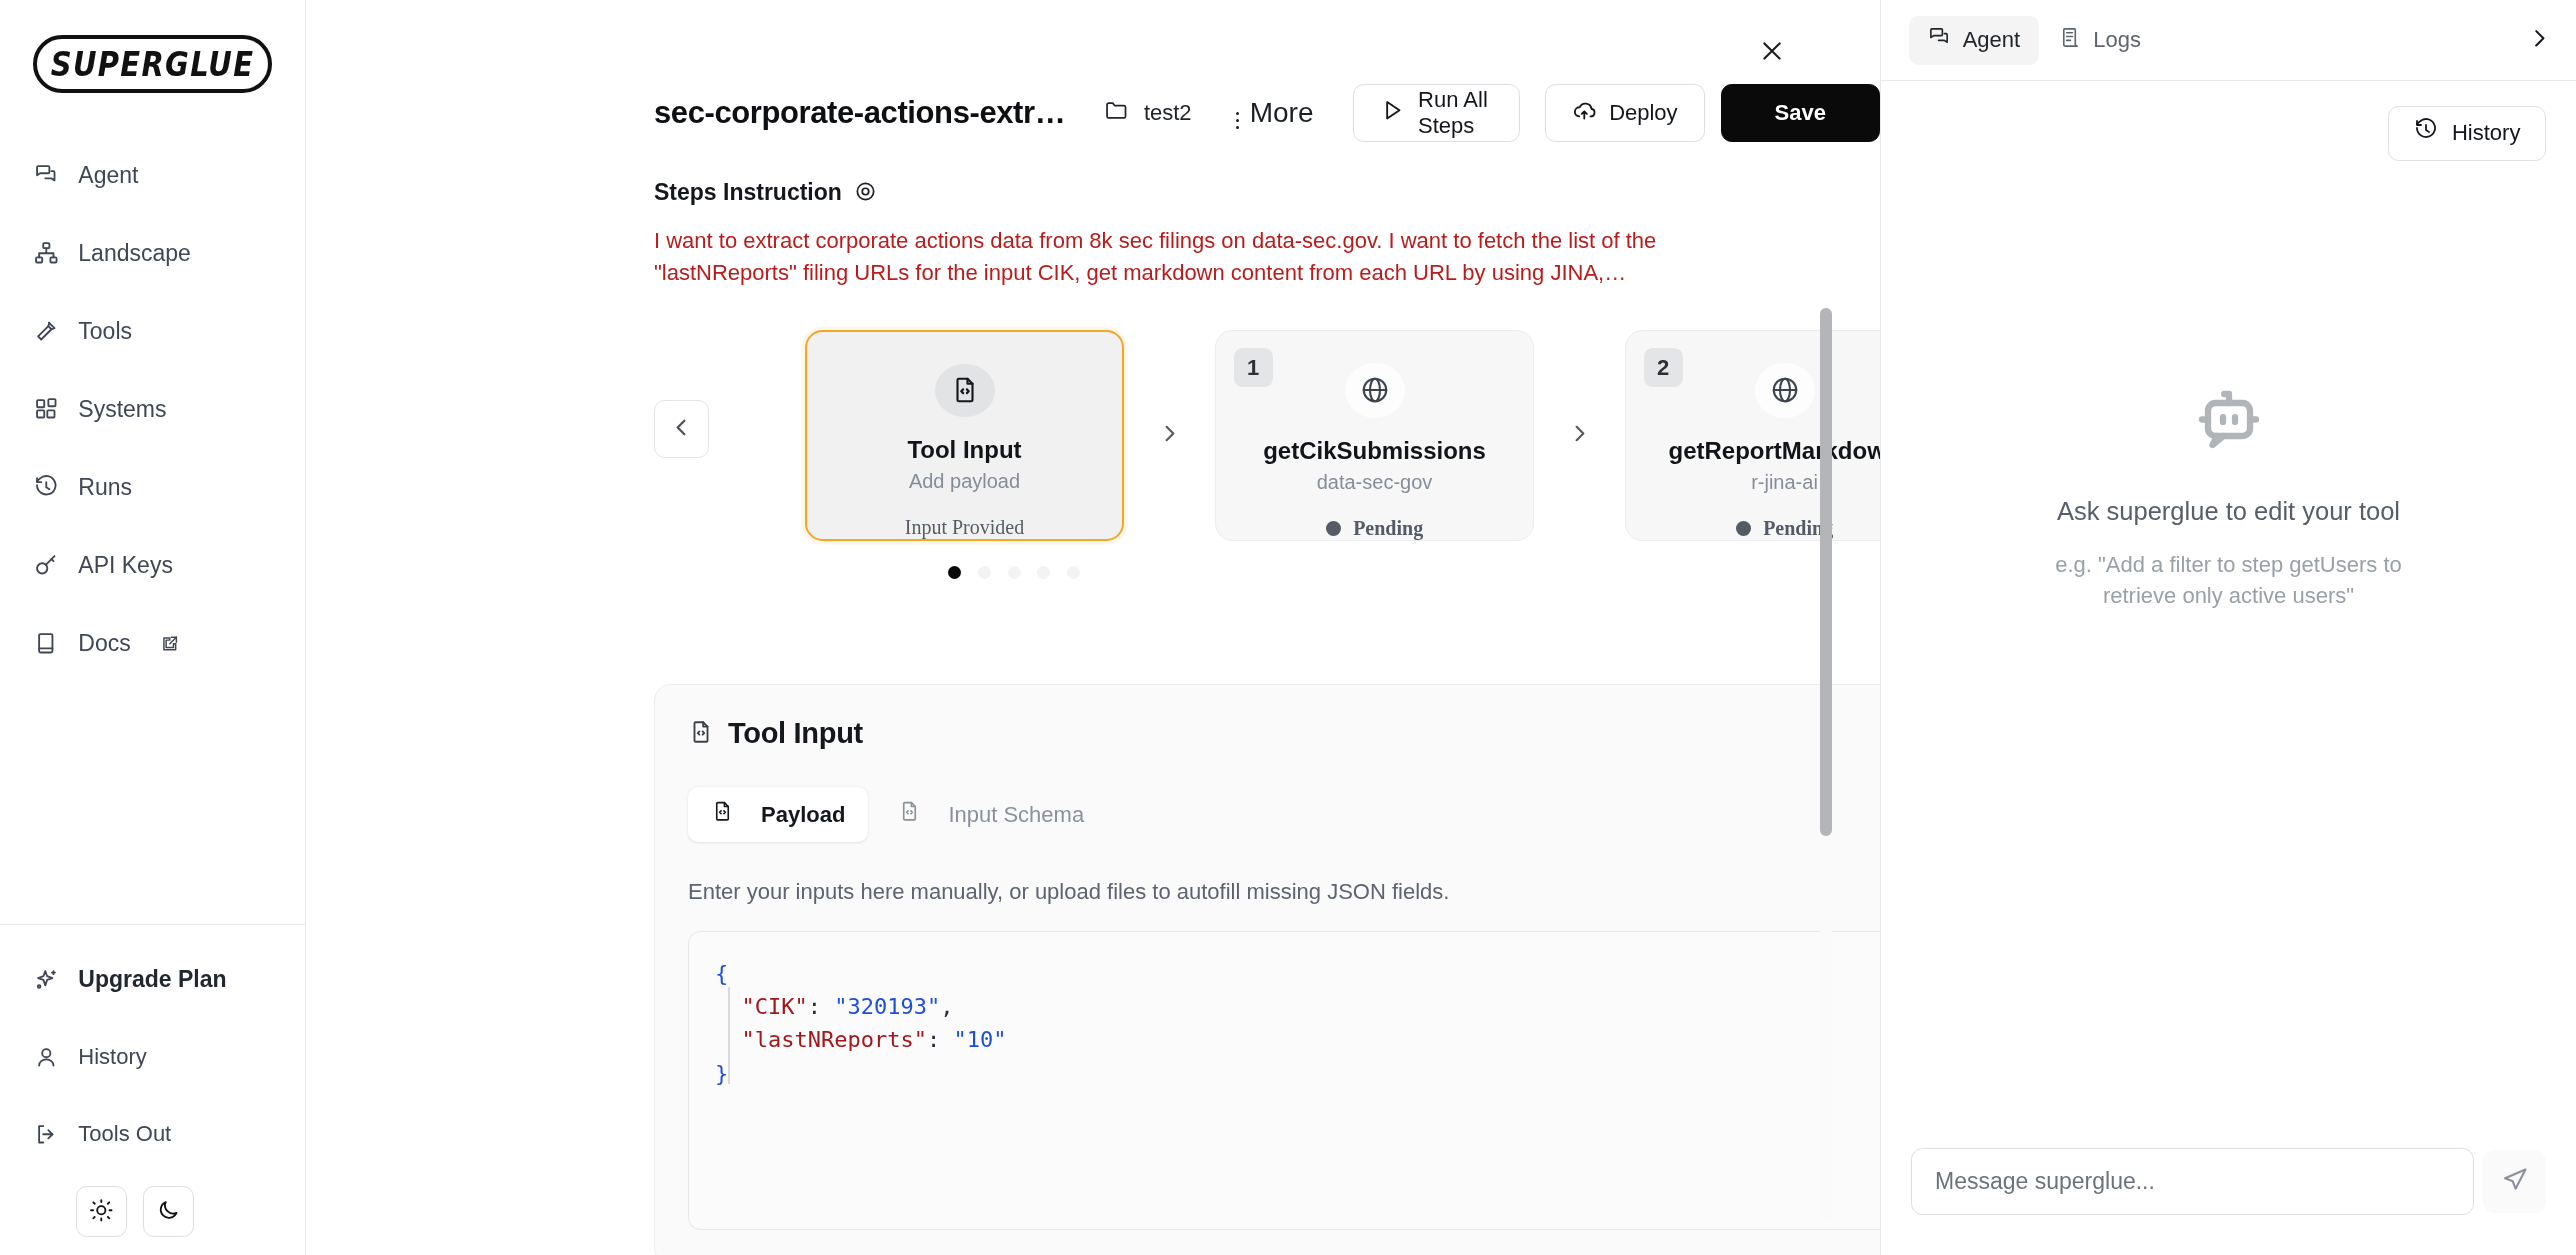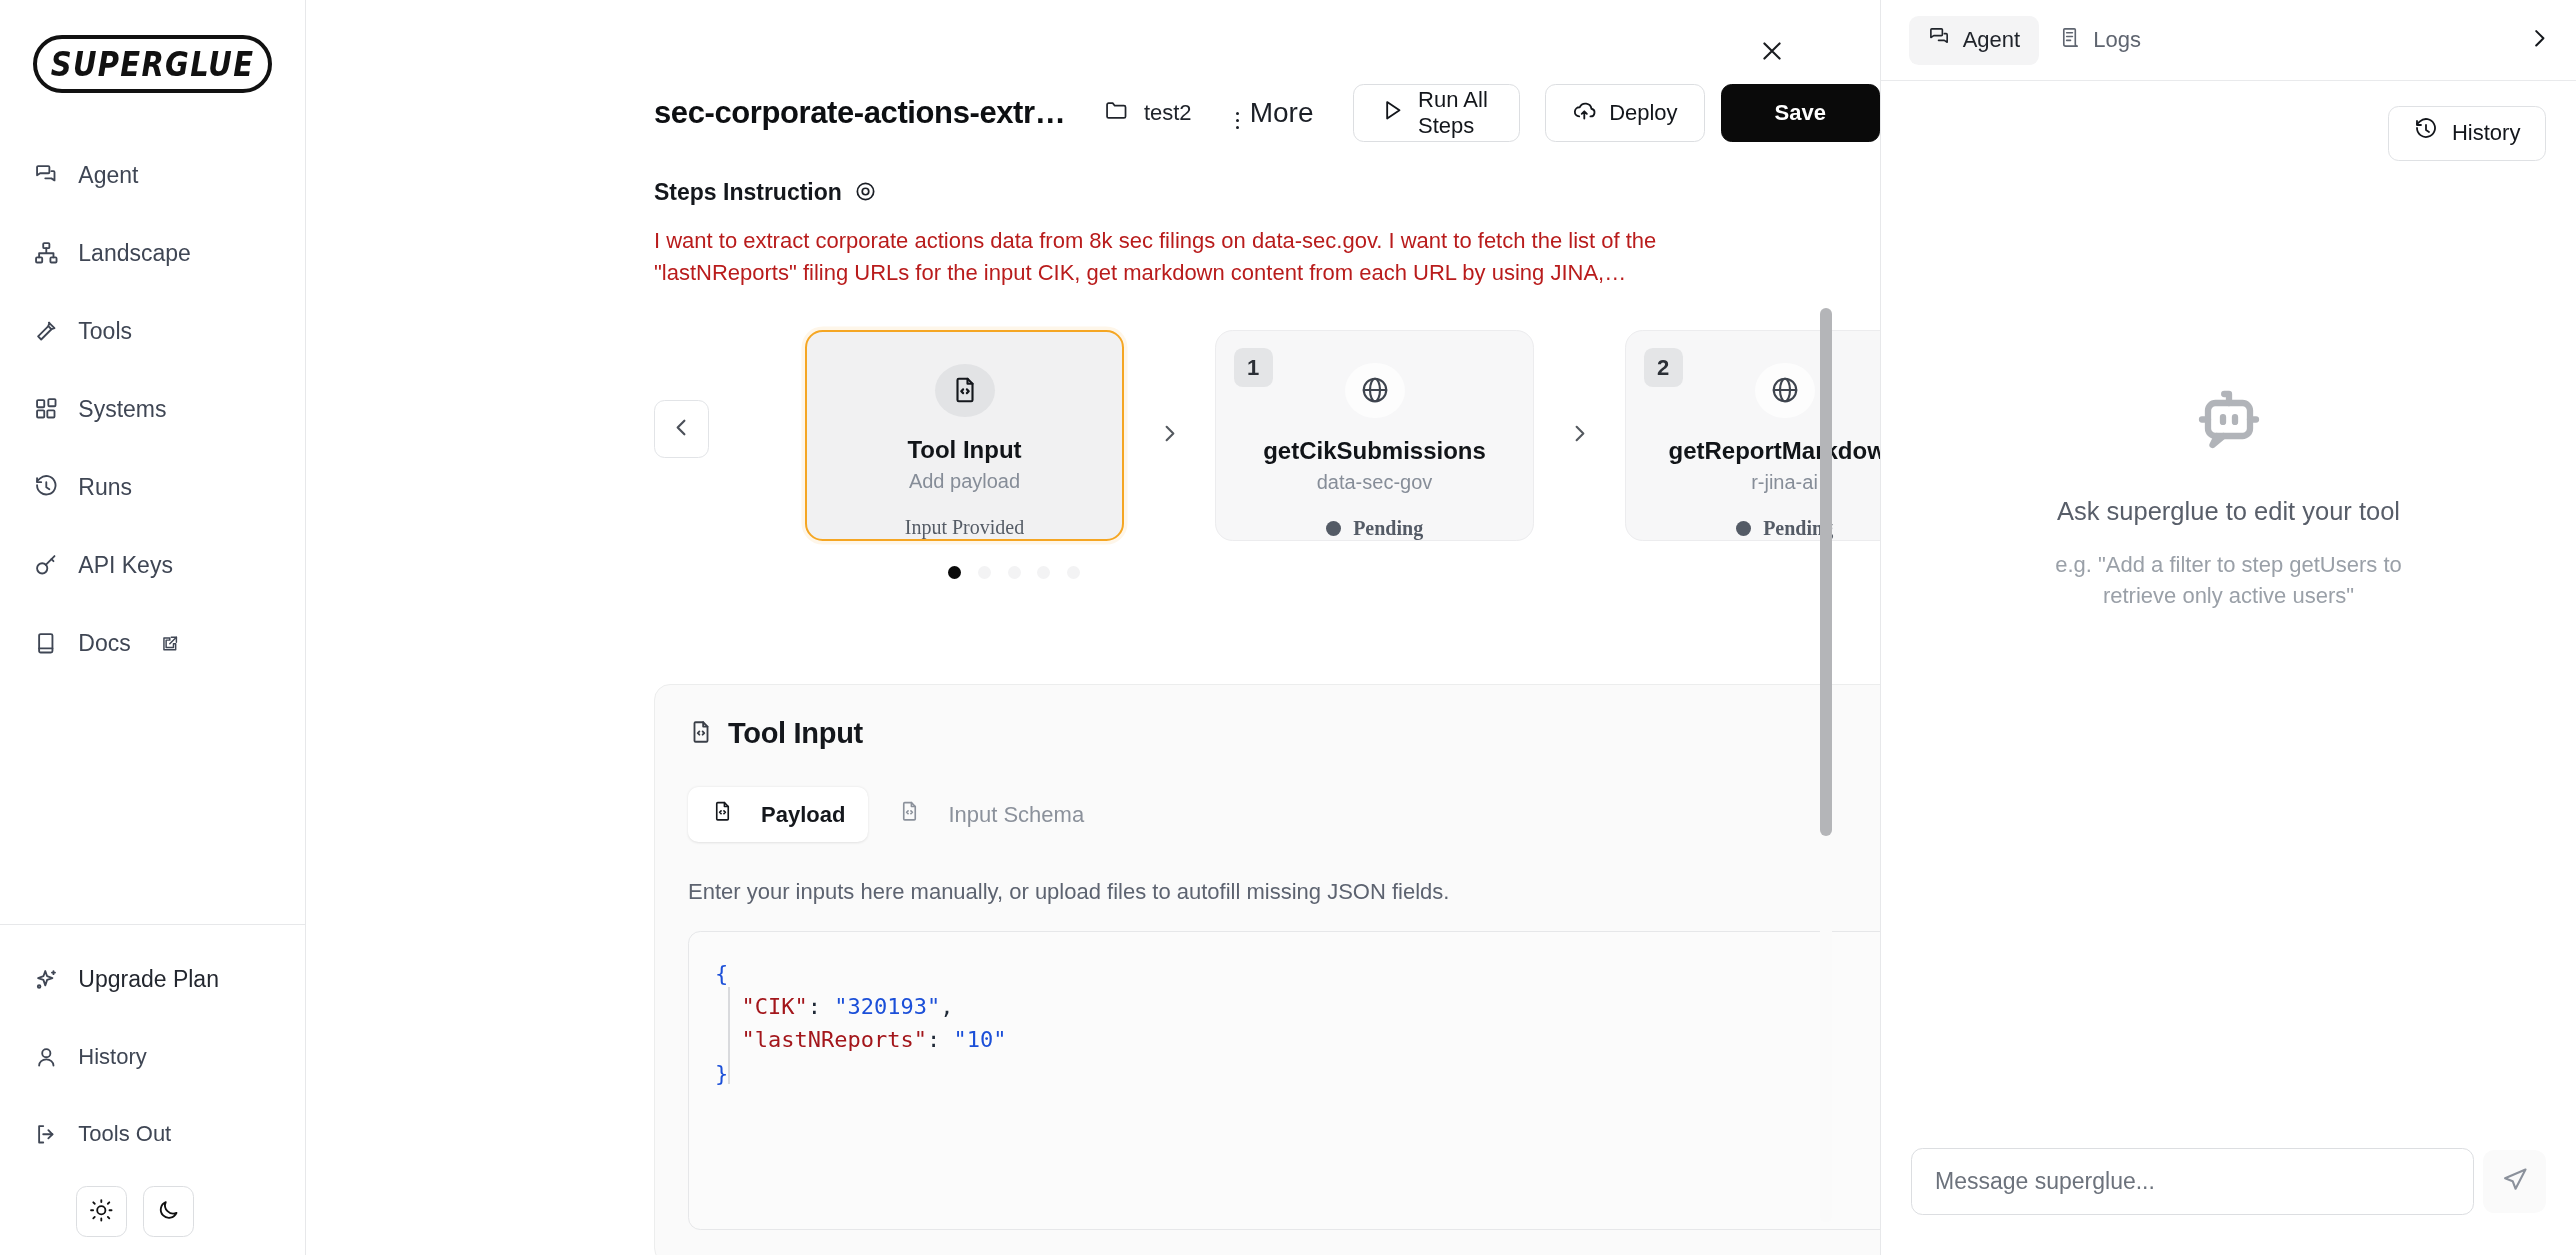--- a/index.html
+++ b/index.html
@@ -38,21 +38,21 @@
   }
   .nav-item .ico { width: 26px; height: 26px; flex: 0 0 26px; display:flex; align-items:center; justify-content:center;}
   .nav-item svg { width: 24.6px; height: 24.6px; stroke: #3f4654; stroke-width: 1.8; fill: none;
                   stroke-linecap: round; stroke-linejoin: round; }
   .nav-label { line-height: 1; }
   .ext-ico { margin-left: 10.6px; display:flex; }
   .ext-ico svg { width: 17.6px; height: 17.6px; }
 
   .sidebar-spacer { flex: 1 1 auto; }
   .sidebar-bottom { border-top: 0.9px solid #e7e8ea; padding-top: 30px; padding-bottom: 17.6px; }
-  .nav-item.upgrade { font-weight: 400; color: #23272f; margin-bottom: 28px; }
+  .nav-item.upgrade { font-weight: 700; color: #23272f; margin-bottom: 28px; }
   .nav-item.small { font-size: 22px; margin-bottom: 28px; }
   .theme-row { display: flex; gap: 16px; padding-left: 76px; margin-top: 12.3px; }
   .theme-btn {
     width: 51px; height: 51px; border: 0.9px solid #dcdee1; border-radius: 10.6px;
     background: #fff; display: flex; align-items: center; justify-content: center; cursor: pointer;
   }
   .theme-btn svg { width: 24.6px; height: 24.6px; stroke: #111; stroke-width: 1.8; fill: none;
                    stroke-linecap: round; stroke-linejoin: round; }
 
   

